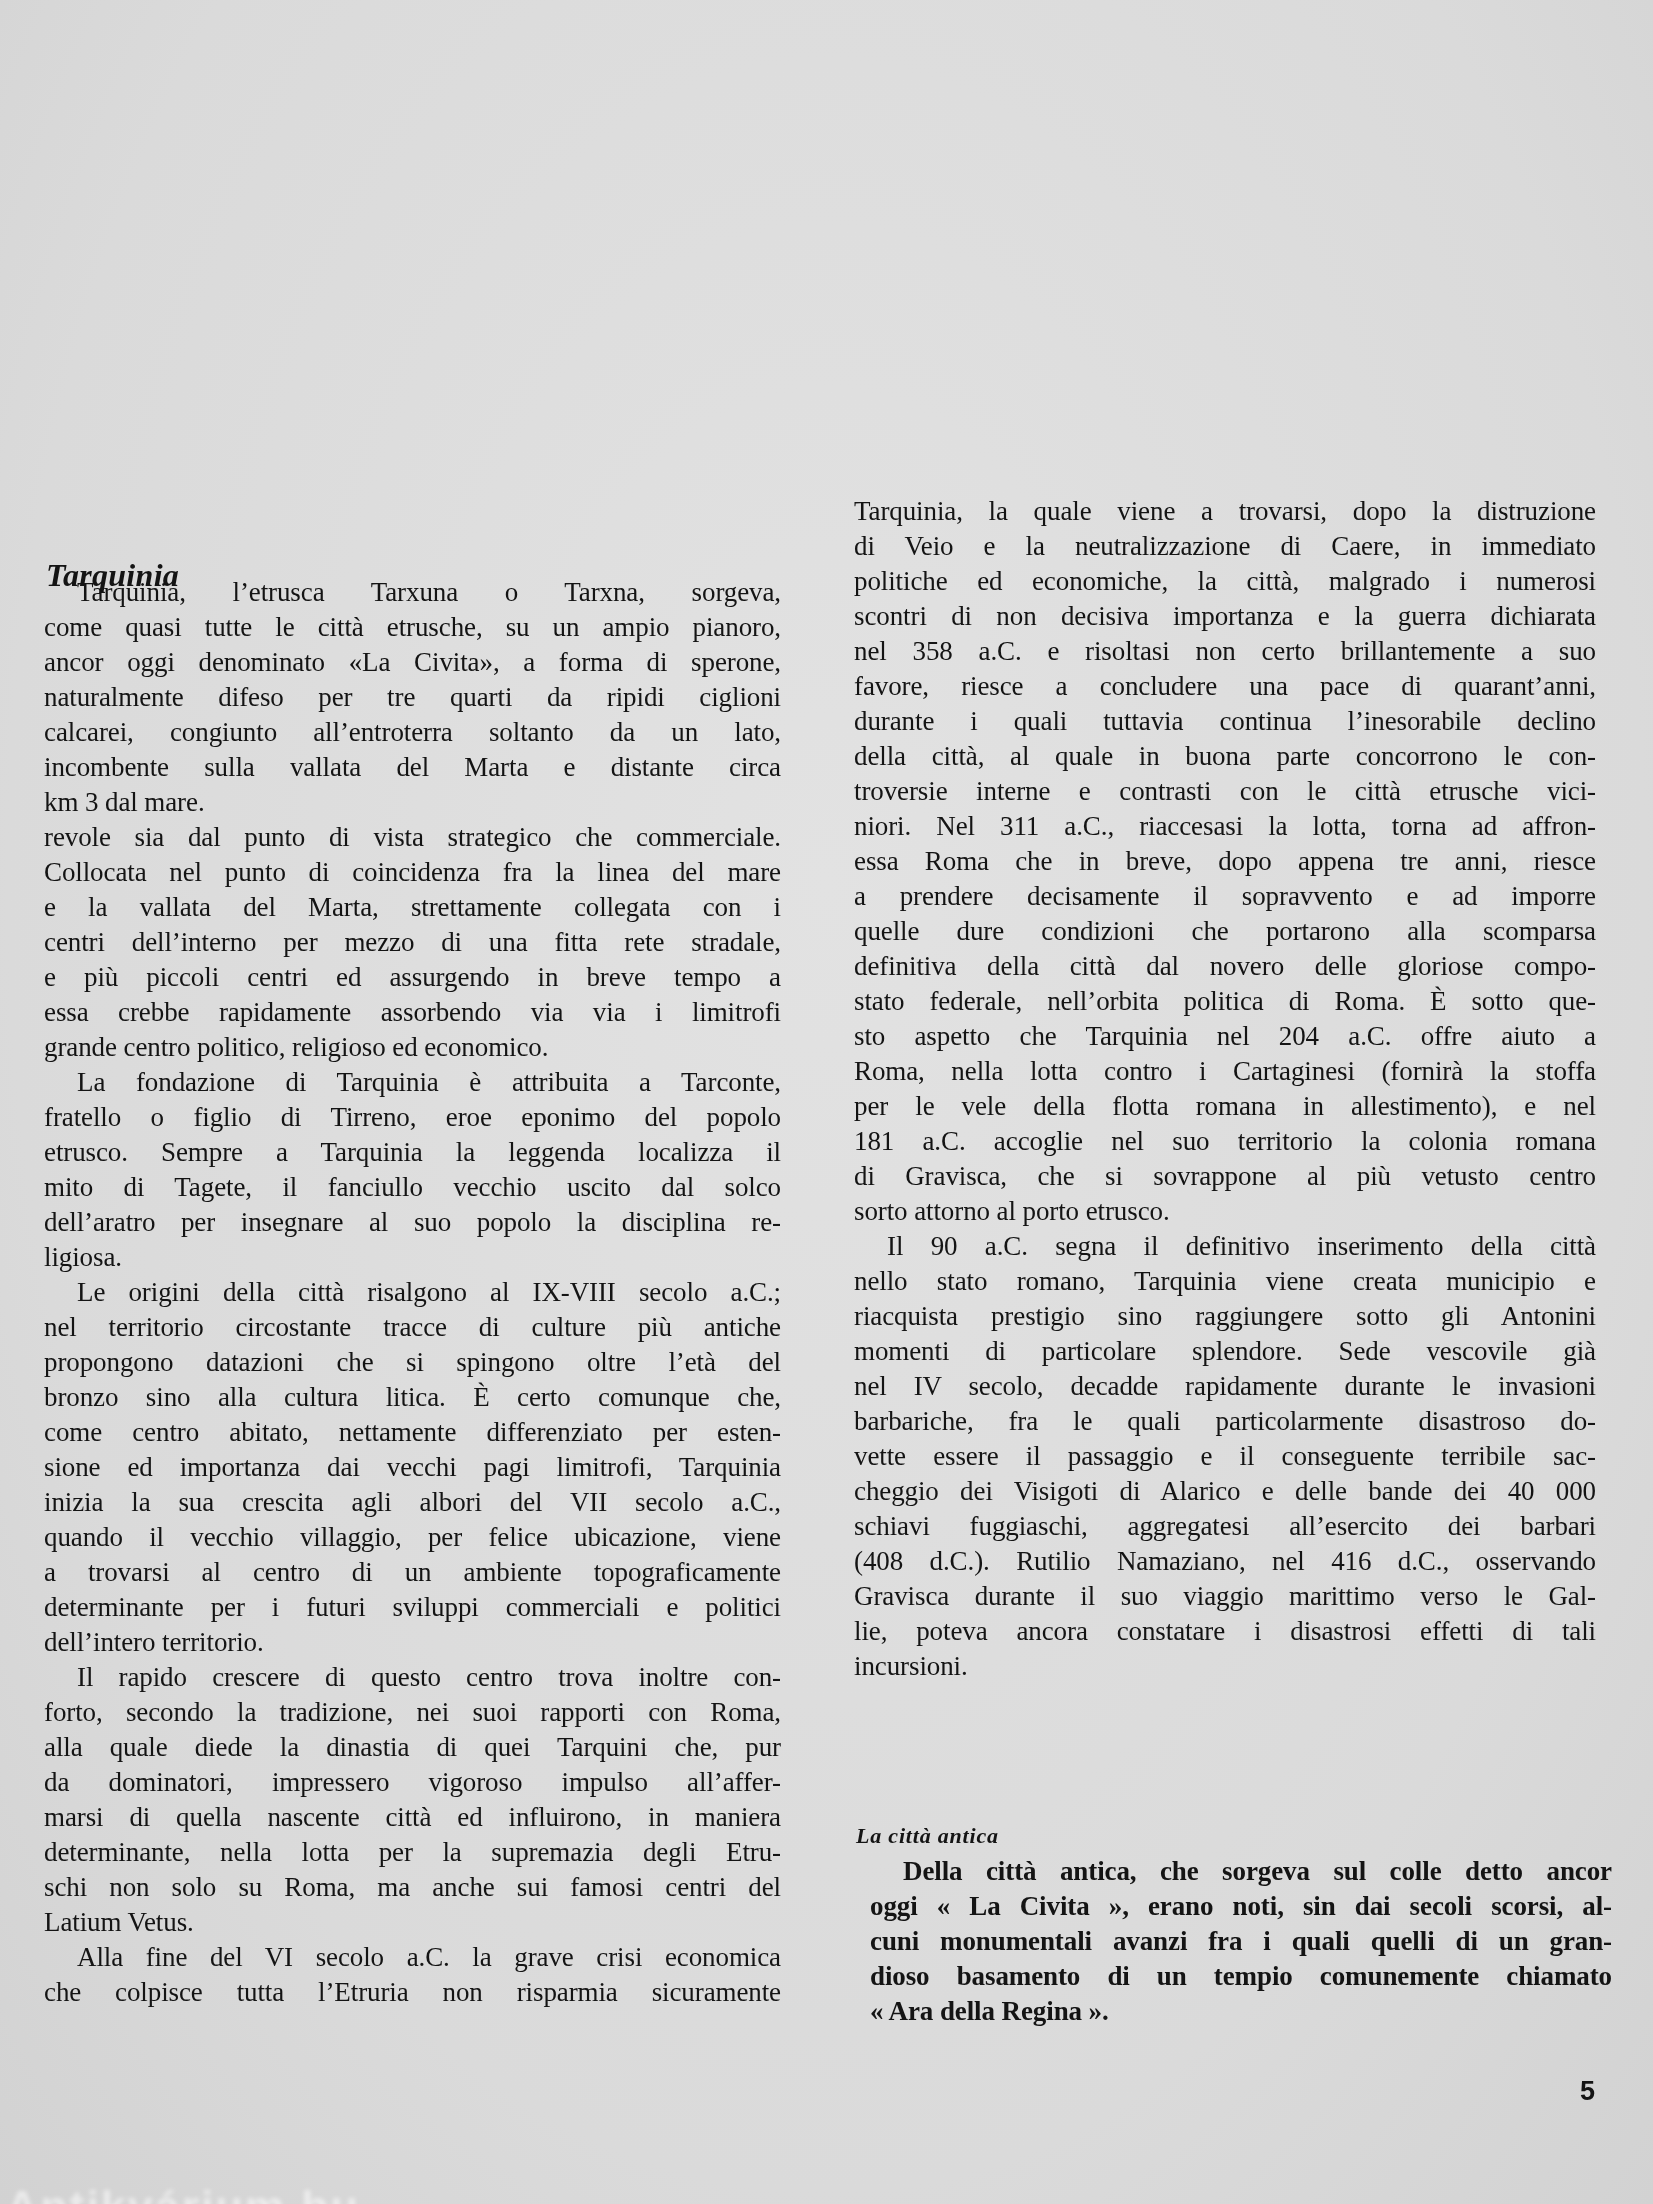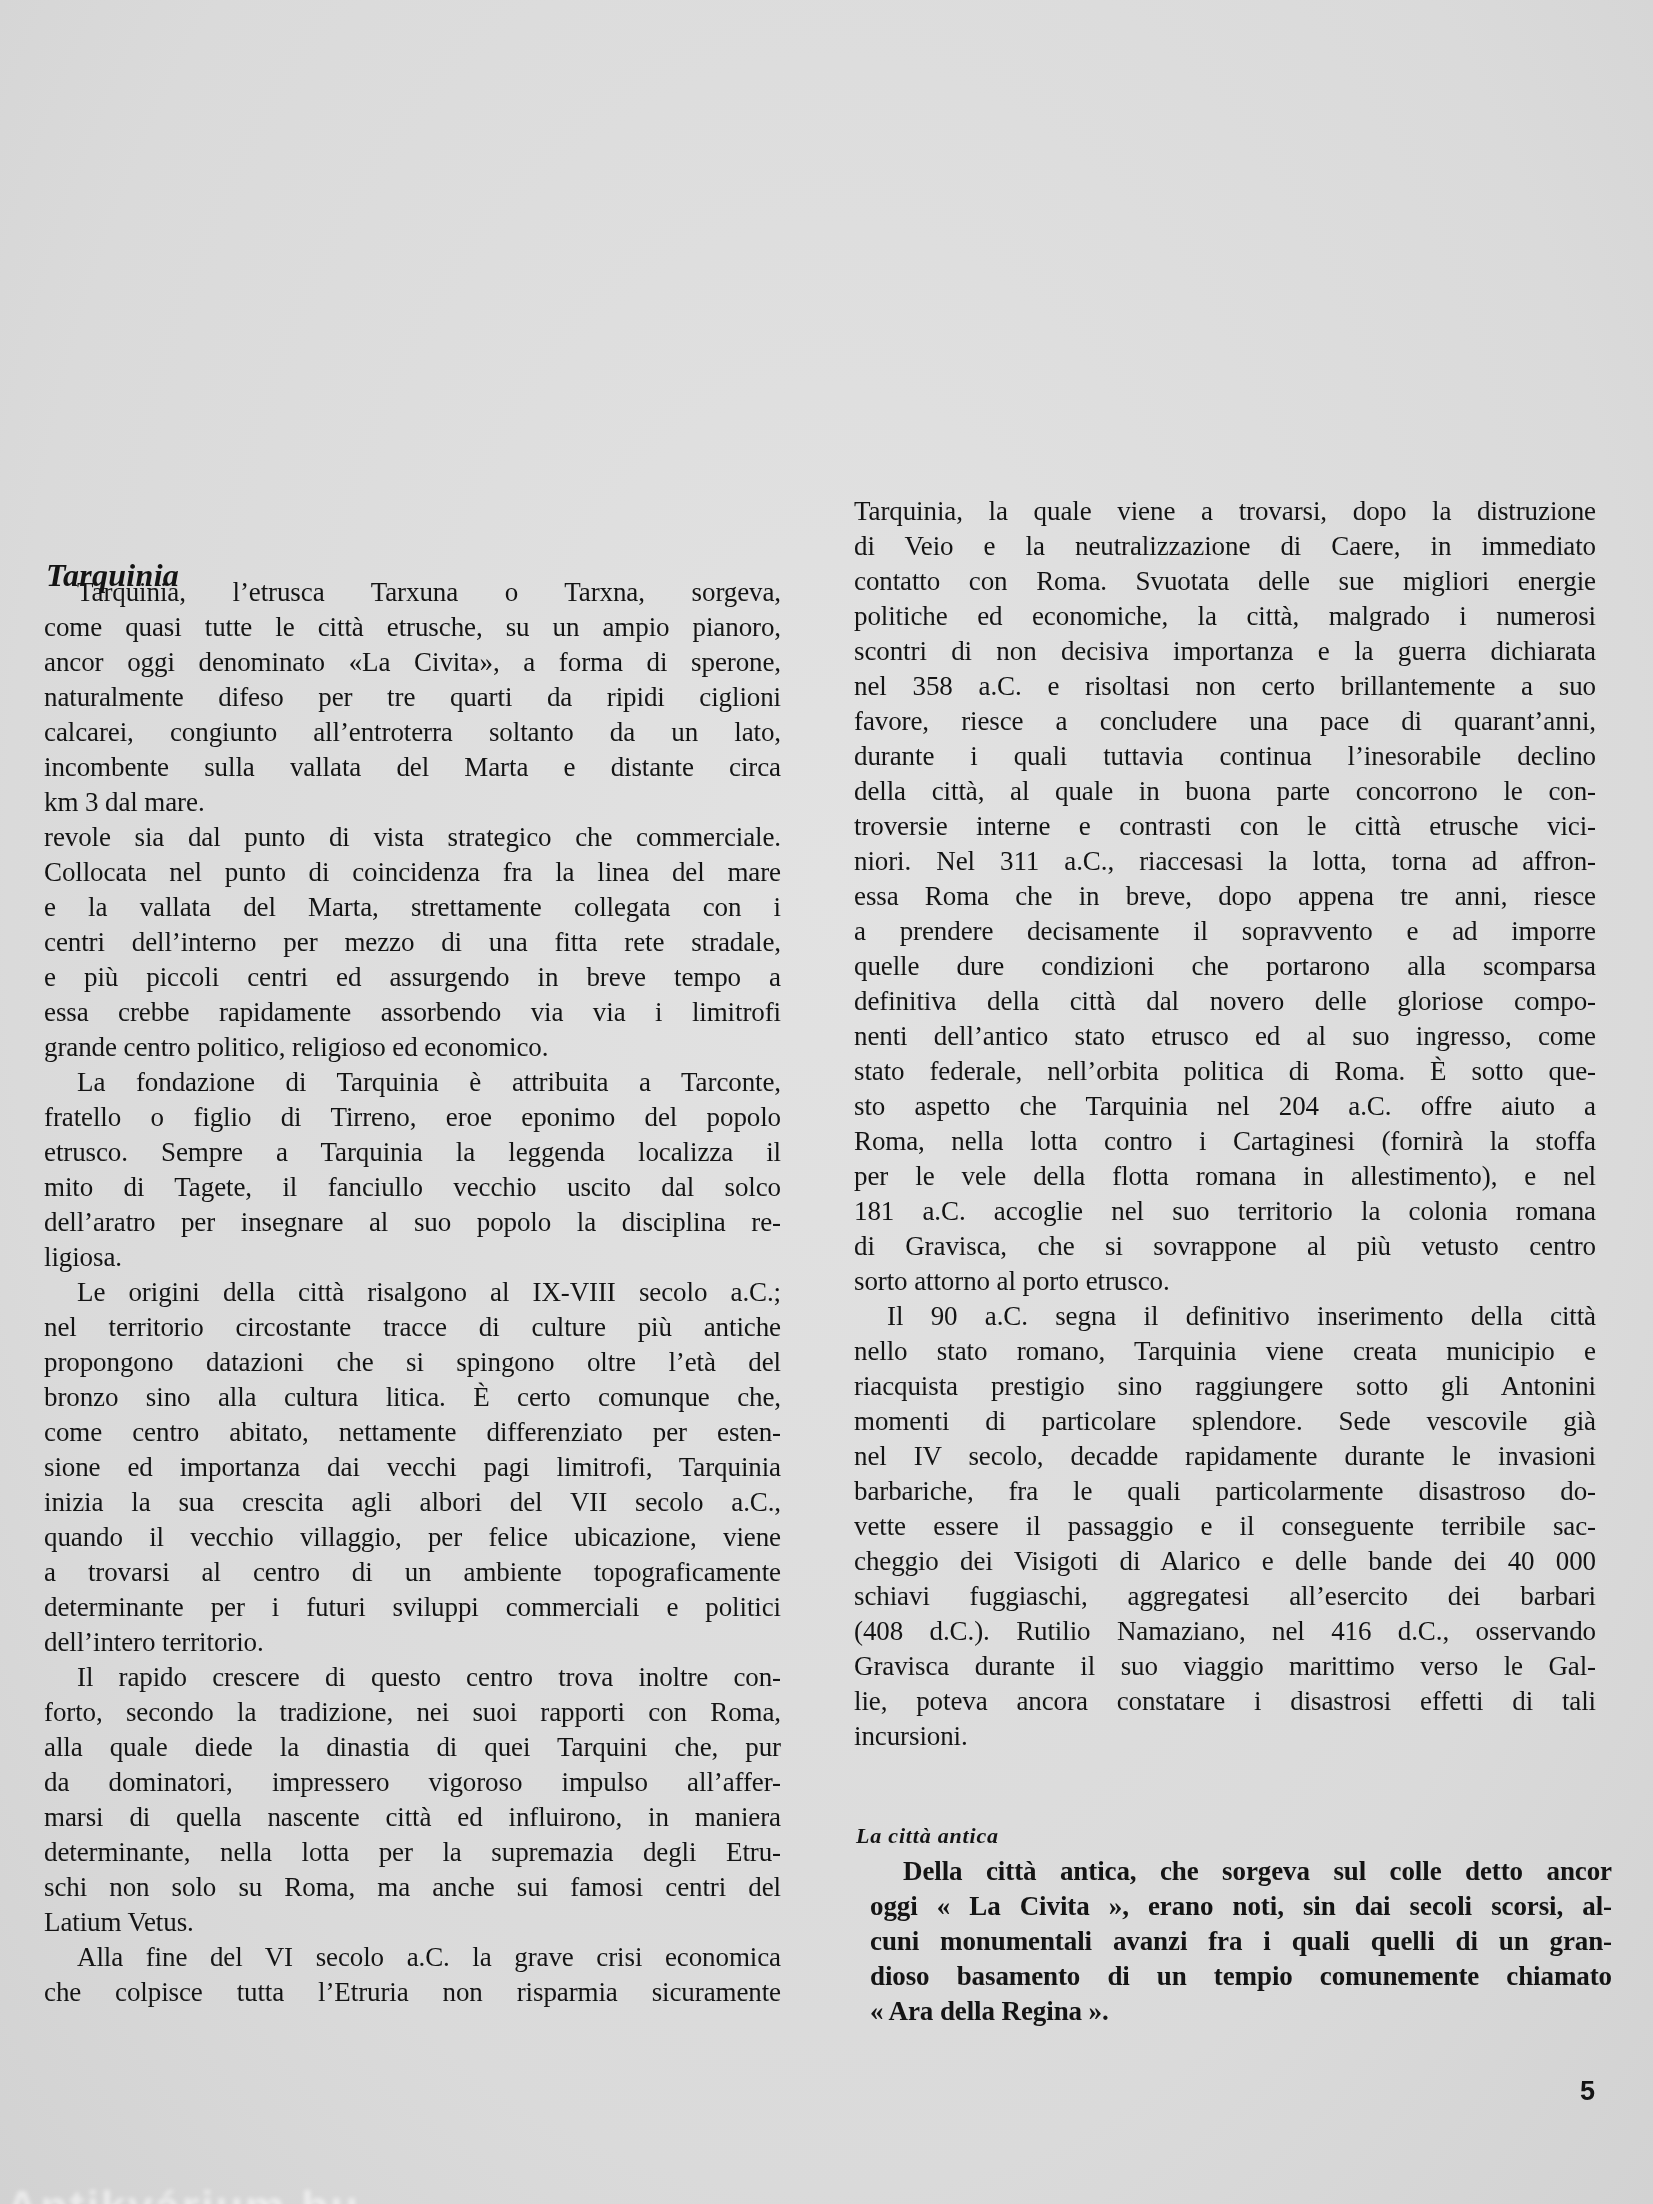--- a/index.html
+++ b/index.html
@@ -136,34 +136,32 @@
     <span class="line">determinante, nella lotta per la supremazia degli Etru-</span>
     <span class="line">schi non solo su Roma, ma anche sui famosi centri del</span>
     <span class="line last">Latium Vetus.</span>
     <span class="line indent">Alla fine del VI secolo a.C. la grave crisi economica</span>
     <span class="line">che colpisce tutta l’Etruria non risparmia sicuramente</span>
   </div>
 
 <div class="column col-right">
     <span class="line">Tarquinia, la quale viene a trovarsi, dopo la distruzione</span>
     <span class="line">di Veio e la neutralizzazione di Caere, in immediato</span>
-    <span class="line">contatto con Roma. Svuotata delle sue migliori energie</span>
     <span class="line">politiche ed economiche, la città, malgrado i numerosi</span>
     <span class="line">scontri di non decisiva importanza e la guerra dichiarata</span>
     <span class="line">nel 358 a.C. e risoltasi non certo brillantemente a suo</span>
     <span class="line">favore, riesce a concludere una pace di quarant’anni,</span>
     <span class="line">durante i quali tuttavia continua l’inesorabile declino</span>
     <span class="line">della città, al quale in buona parte concorrono le con-</span>
     <span class="line">troversie interne e contrasti con le città etrusche vici-</span>
     <span class="line">niori. Nel 311 a.C., riaccesasi la lotta, torna ad affron-</span>
     <span class="line">essa Roma che in breve, dopo appena tre anni, riesce</span>
     <span class="line">a prendere decisamente il sopravvento e ad imporre</span>
     <span class="line">quelle dure condizioni che portarono alla scomparsa</span>
     <span class="line">definitiva della città dal novero delle gloriose compo-</span>
-    <span class="line">nenti dell’antico stato etrusco ed al suo ingresso, come</span>
     <span class="line">stato federale, nell’orbita politica di Roma. È sotto que-</span>
     <span class="line">sto aspetto che Tarquinia nel 204 a.C. offre aiuto a</span>
     <span class="line">Roma, nella lotta contro i Cartaginesi (fornirà la stoffa</span>
     <span class="line">per le vele della flotta romana in allestimento), e nel</span>
     <span class="line">181 a.C. accoglie nel suo territorio la colonia romana</span>
     <span class="line">di Gravisca, che si sovrappone al più vetusto centro</span>
     <span class="line last">sorto attorno al porto etrusco.</span>
     <span class="line indent">Il 90 a.C. segna il definitivo inserimento della città</span>
     <span class="line">nello stato romano, Tarquinia viene creata municipio e</span>
     <span class="line">riacquista prestigio sino raggiungere sotto gli Antonini</span>

